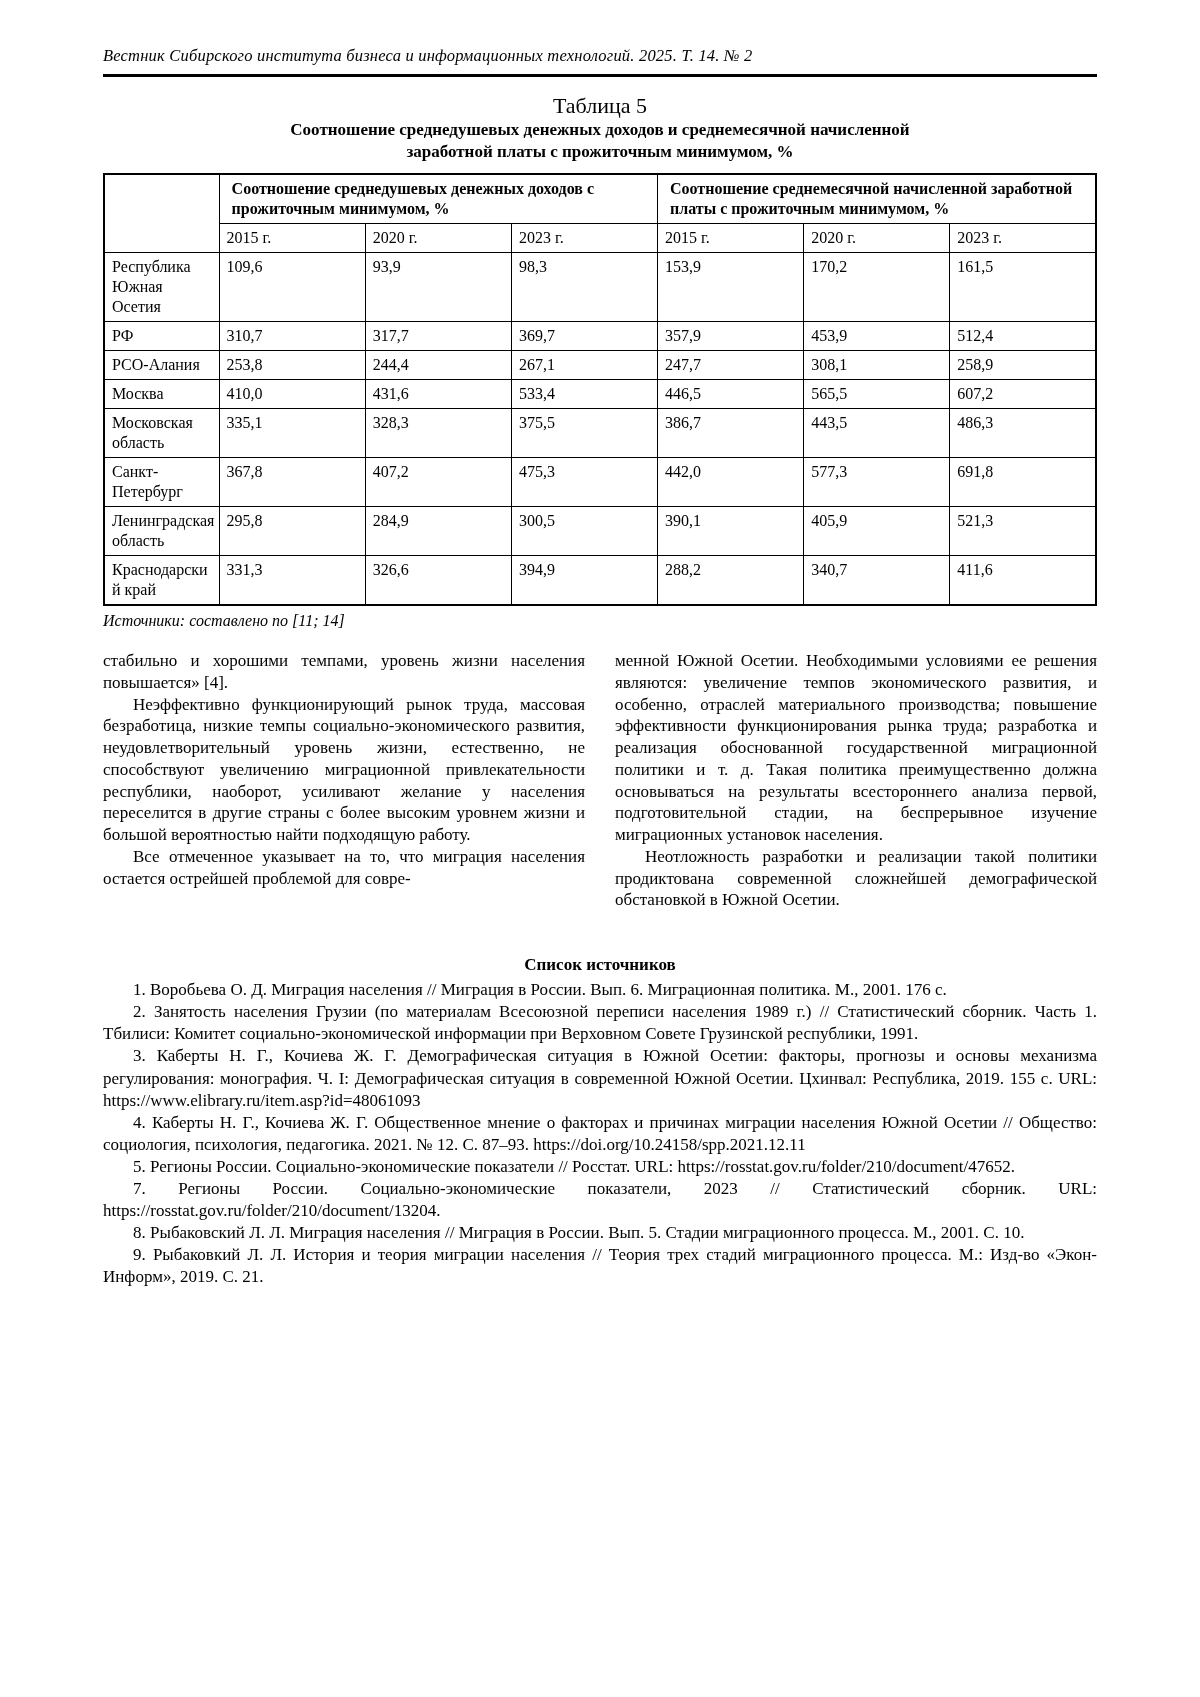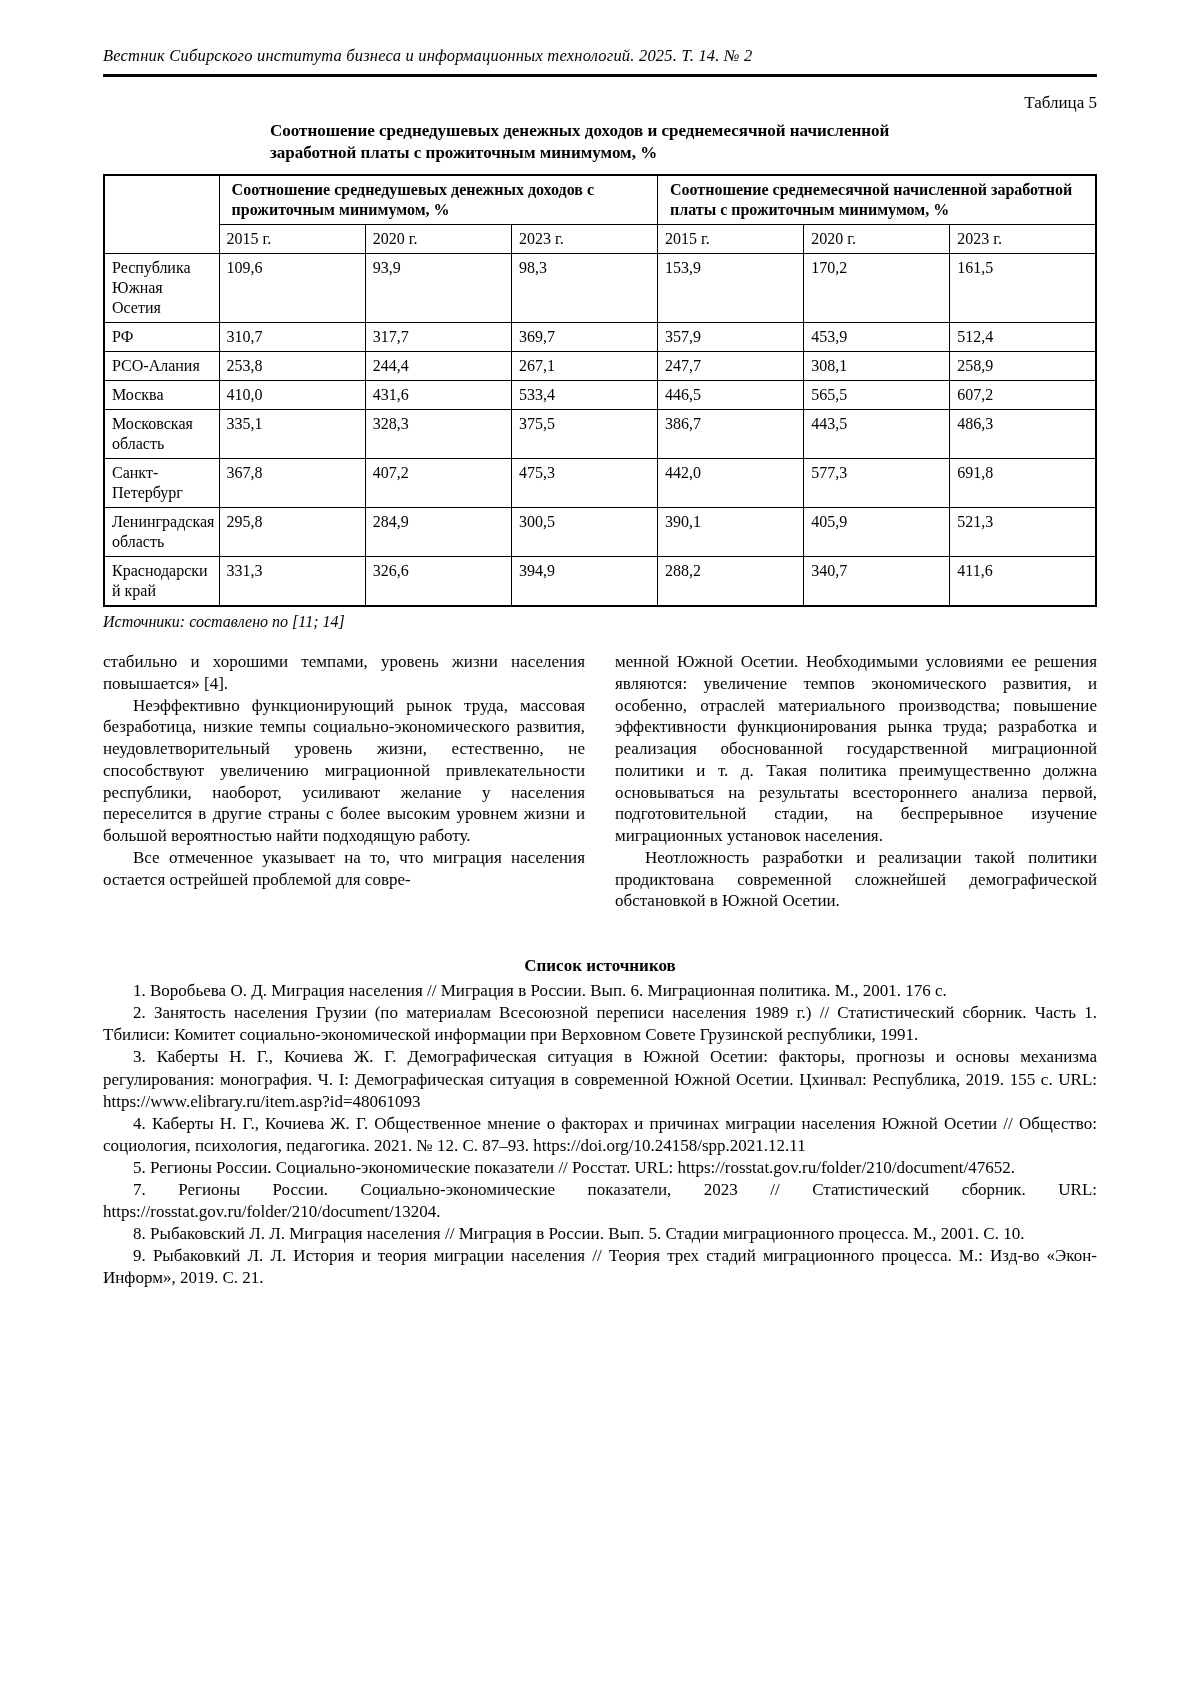--- a/index.html
+++ b/index.html
@@ -18,30 +18,31 @@
 
   .running-header {
     font-style: italic;
     font-size: 16.5px;
     letter-spacing: 0.2px;
     padding-bottom: 8px;
   }
   .header-rule { border-top: 3px solid #000; height: 0; }
 
   .table-label {
-    text-align: right;
-    font-size: 17px;
+    text-align: center;
+    font-size: 22px;
     margin-top: 16px;
   }
   .table-title {
+    text-align: center;
     font-weight: bold;
     font-size: 17px;
     line-height: 1.3;
     max-width: 660px;
-    margin: 7px auto 10px auto;
+    margin: 0 auto 10px auto;
   }
 
   table.data {
     border-collapse: collapse;
     width: 100%;
     border: 2px solid #000;
     table-layout: fixed;
   }
   table.data td {
     border: 1px solid #000;

